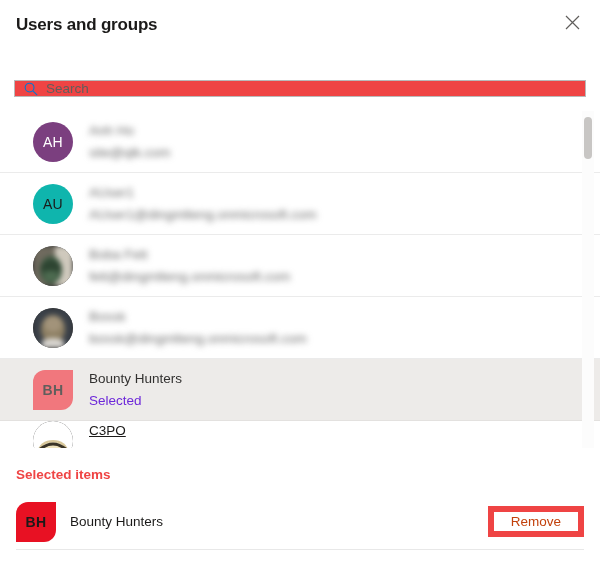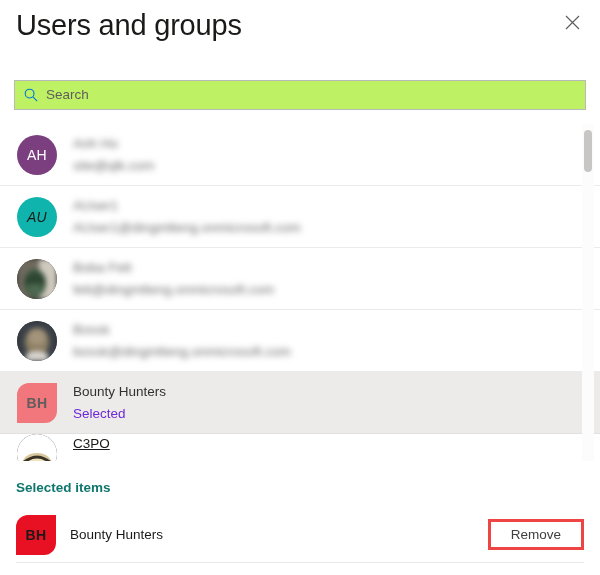--- a/index.html
+++ b/index.html
@@ -19,22 +19,22 @@
     background: #ffffff;
   }
 
   
   .header {
     position: relative;
     height: 56px;
     padding: 8px 16px 0 16px;
   }
   .dialog-title {
-    font-size: 29px;
-    font-weight: normal;
+    font-size: 17px;
+    font-weight: bold;
     color: #1b1a19;
     letter-spacing: -0.2px;
     line-height: 34px;
   }
   .close-button {
     position: absolute;
     top: 6px;
     right: 12px;
     width: 32px;
     height: 32px;
@@ -48,23 +48,23 @@
   .close-button svg { display: block; }
 
   
   .search-wrap {
     padding: 24px 14px 0 14px;
   }
   .search-box {
     position: relative;
     display: flex;
     align-items: center;
-    height: 30px;
+    height: 17px;
     border: 1px solid #b9b9b9;
-    background: #bef264;
+    background: #ef4444;
     padding: 0 8px;
   }
   .search-icon {
     width: 16px;
     height: 16px;
     margin-right: 7px;
     flex: 0 0 auto;
     display: block;
   }
   .search-input {
@@ -89,21 +89,21 @@
   .people-list {
     position: absolute;
     inset: 0;
     overflow: hidden;
   }
   .person-row {
     position: relative;
     display: flex;
     align-items: center;
     height: 62px;
-    padding: 0 17px;
+    padding: 0 33px;
     border-bottom: 1px solid #ebebeb;
     background: #ffffff;
     cursor: pointer;
   }
   .person-row.selected {
     background: #edebe9;
     border-bottom-color: #e3e1df;
   }
   .person-row.partial {
     height: 32px;
@@ -182,21 +182,21 @@
     background: #c8c6c4;
   }
 
   
   .selected-section {
     padding: 18px 16px 0 16px;
   }
   .section-heading {
     font-size: 13.5px;
     font-weight: bold;
-    color: #0f766e;
+    color: #ef4444;
     line-height: 18px;
   }
   .selected-row {
     display: flex;
     align-items: center;
     height: 56px;
     margin-top: 10px;
     border-bottom: 1px solid #e8e8e8;
   }
   .selected-row .avatar {
@@ -209,24 +209,24 @@
     font-size: 13.5px;
     color: #1b1a19;
     line-height: 18px;
   }
   .remove-button {
     flex: 0 0 auto;
     min-width: 96px;
     height: 31px;
     padding: 0 12px;
     background: #ffffff;
-    border: 3px solid #ef4444;
+    border: 6px solid #ef4444;
     font-family: "Liberation Sans", sans-serif;
     font-size: 13.5px;
-    color: #404040;
+    color: #c2410c;
     cursor: pointer;
     line-height: 18px;
   }
 </style>
 </head>
 <body>
 
 <div class="dialog">
 
   <div class="header">
@@ -257,21 +257,21 @@
         <div class="person-row blurred">
           <div class="avatar" style="background: rgb(123, 63, 127); color: rgb(255, 255, 255);">
             <span>AH</span>
           </div>
           <div class="person-text">
             <div class="person-name">Anh Ho</div>
             <div class="person-sub">site@qlk.com</div>
           </div>
         </div>
         <div class="person-row blurred">
-          <div class="avatar" style="background: rgb(15, 181, 173); color: rgb(27, 26, 25); font-style: italic;">
+          <div class="avatar" style="background: rgb(15, 181, 173); color: rgb(27, 26, 25);">
             <span>AU</span>
           </div>
           <div class="person-text">
             <div class="person-name">AUser1</div>
             <div class="person-sub">AUser1@dingmlteng.onmicrosoft.com</div>
           </div>
         </div>
         <div class="person-row blurred">
           <div class="avatar photo">
             <svg class="photo-svg" viewBox="0 0 40 40" preserveAspectRatio="xMidYMid slice">

